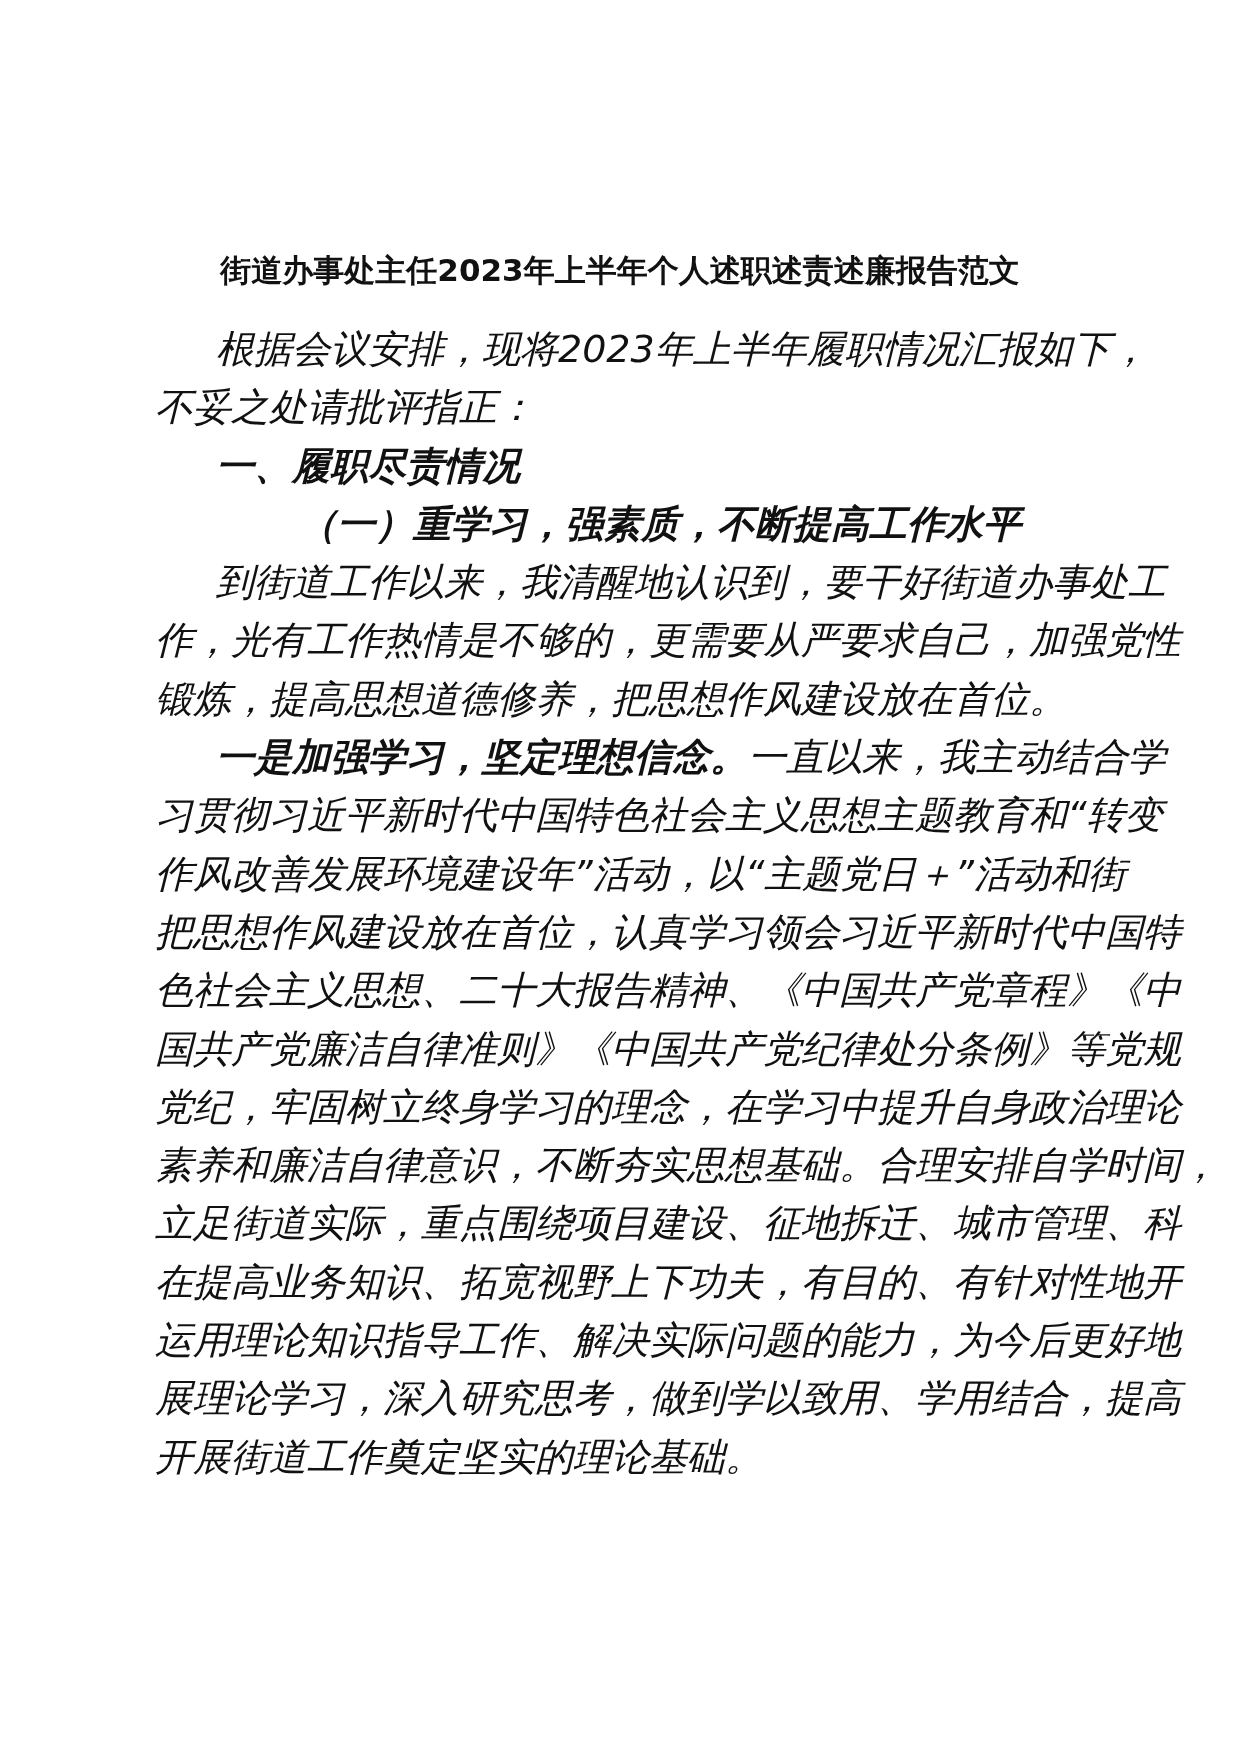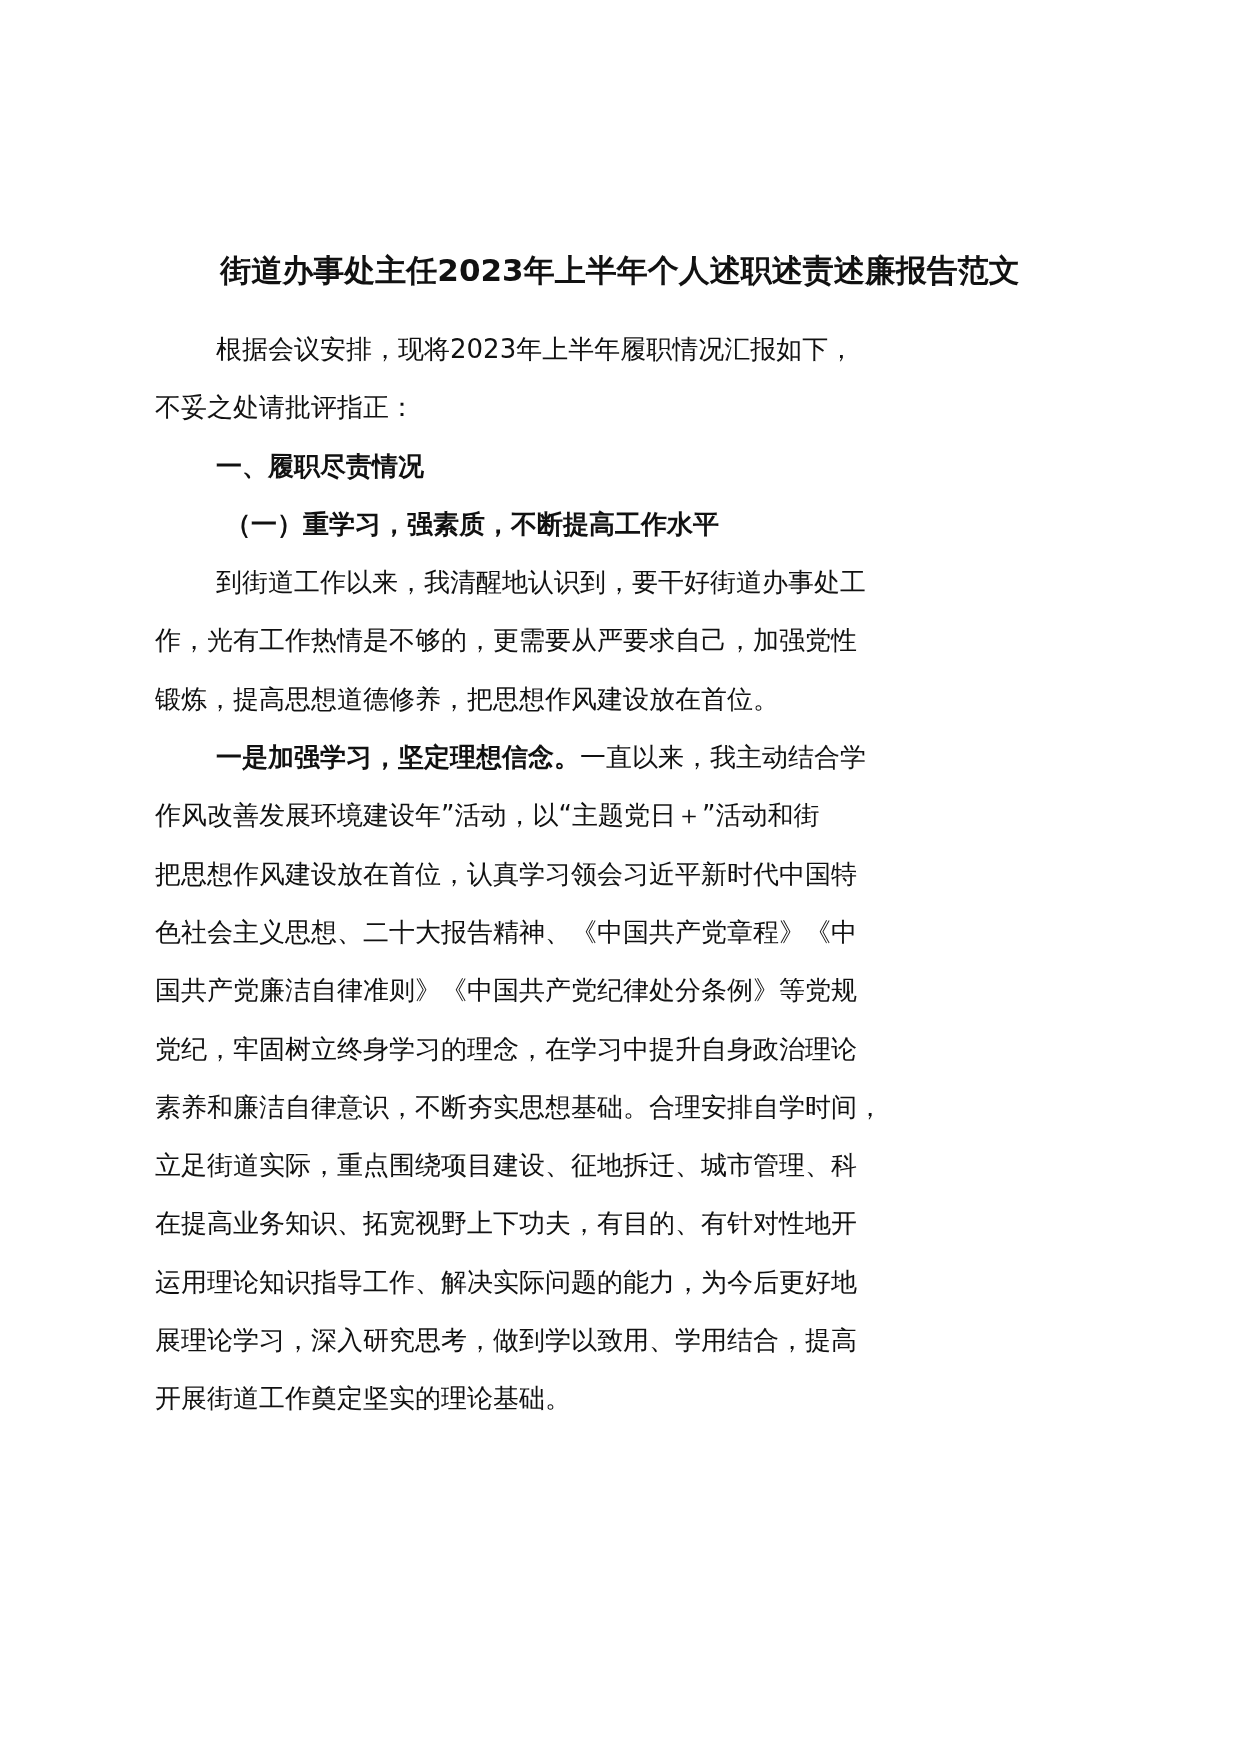--- a/index.html
+++ b/index.html
@@ -36,45 +36,47 @@
     }
     .body-block {
       position: absolute;
       left: 155px;
       top: 320px;
       width: 940px;
     }
     .line {
       height: 58.3px;
       line-height: 58.3px;
-      font-size: 26px;
+      font-size: 38px;
       white-space: nowrap;
+      font-style: italic;
     }
     .indent { padding-left: 61px; }
-    .indent-h2 { padding-left: 70px; }
+    .indent-h2 { padding-left: 70px; text-align: center; }
     .bold { font-weight: bold; }
   </style>
 </head>
 <body>
 
 <div class="page">
   <div class="title">街道办事处主任2023年上半年个人述职述责述廉报告范文</div>
 
   <div class="body-block">
     <div class="line indent">根据会议安排，现将2023年上半年履职情况汇报如下，</div>
     <div class="line">不妥之处请批评指正：</div>
 
     <div class="line indent bold">一、履职尽责情况</div>
     <div class="line indent-h2 bold">（一）重学习，强素质，不断提高工作水平</div>
 
     <div class="line indent">到街道工作以来，我清醒地认识到，要干好街道办事处工</div>
     <div class="line">作，光有工作热情是不够的，更需要从严要求自己，加强党性</div>
     <div class="line">锻炼，提高思想道德修养，把思想作风建设放在首位。</div>
 
     <div class="line indent"><span class="bold">一是加强学习，坚定理想信念。</span><span>一直以来，我主动结合学</span></div>
+    <div class="line">习贯彻习近平新时代中国特色社会主义思想主题教育和“转变</div>
     <div class="line">作风改善发展环境建设年”活动，以“主题党日＋”活动和街</div>
     <div class="line">把思想作风建设放在首位，认真学习领会习近平新时代中国特</div>
     <div class="line">色社会主义思想、二十大报告精神、《中国共产党章程》《中</div>
     <div class="line">国共产党廉洁自律准则》《中国共产党纪律处分条例》等党规</div>
     <div class="line">党纪，牢固树立终身学习的理念，在学习中提升自身政治理论</div>
     <div class="line">素养和廉洁自律意识，不断夯实思想基础。合理安排自学时间，</div>
     <div class="line">立足街道实际，重点围绕项目建设、征地拆迁、城市管理、科</div>
     <div class="line">在提高业务知识、拓宽视野上下功夫，有目的、有针对性地开</div>
     <div class="line">运用理论知识指导工作、解决实际问题的能力，为今后更好地</div>
     <div class="line">展理论学习，深入研究思考，做到学以致用、学用结合，提高</div>

